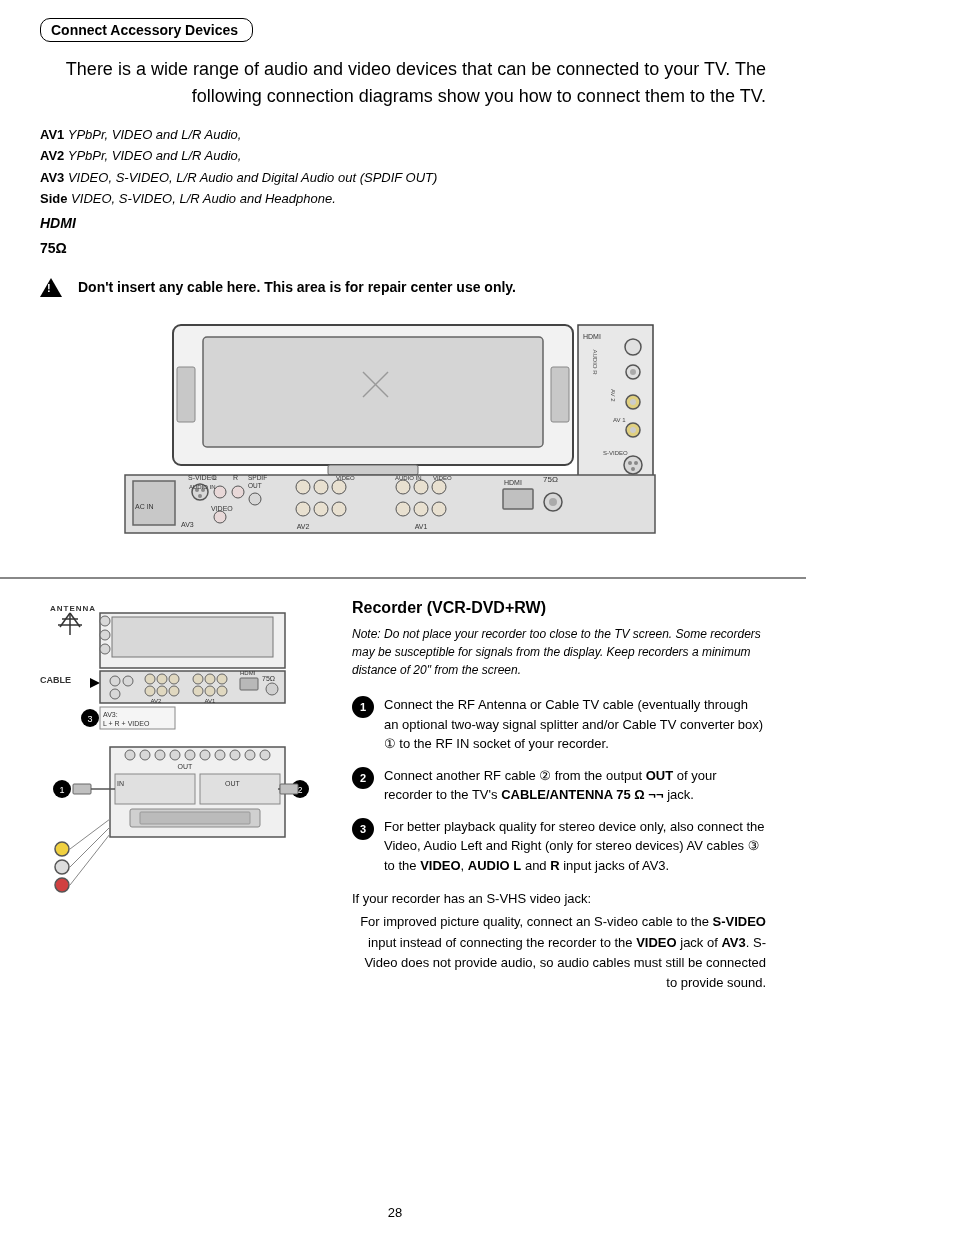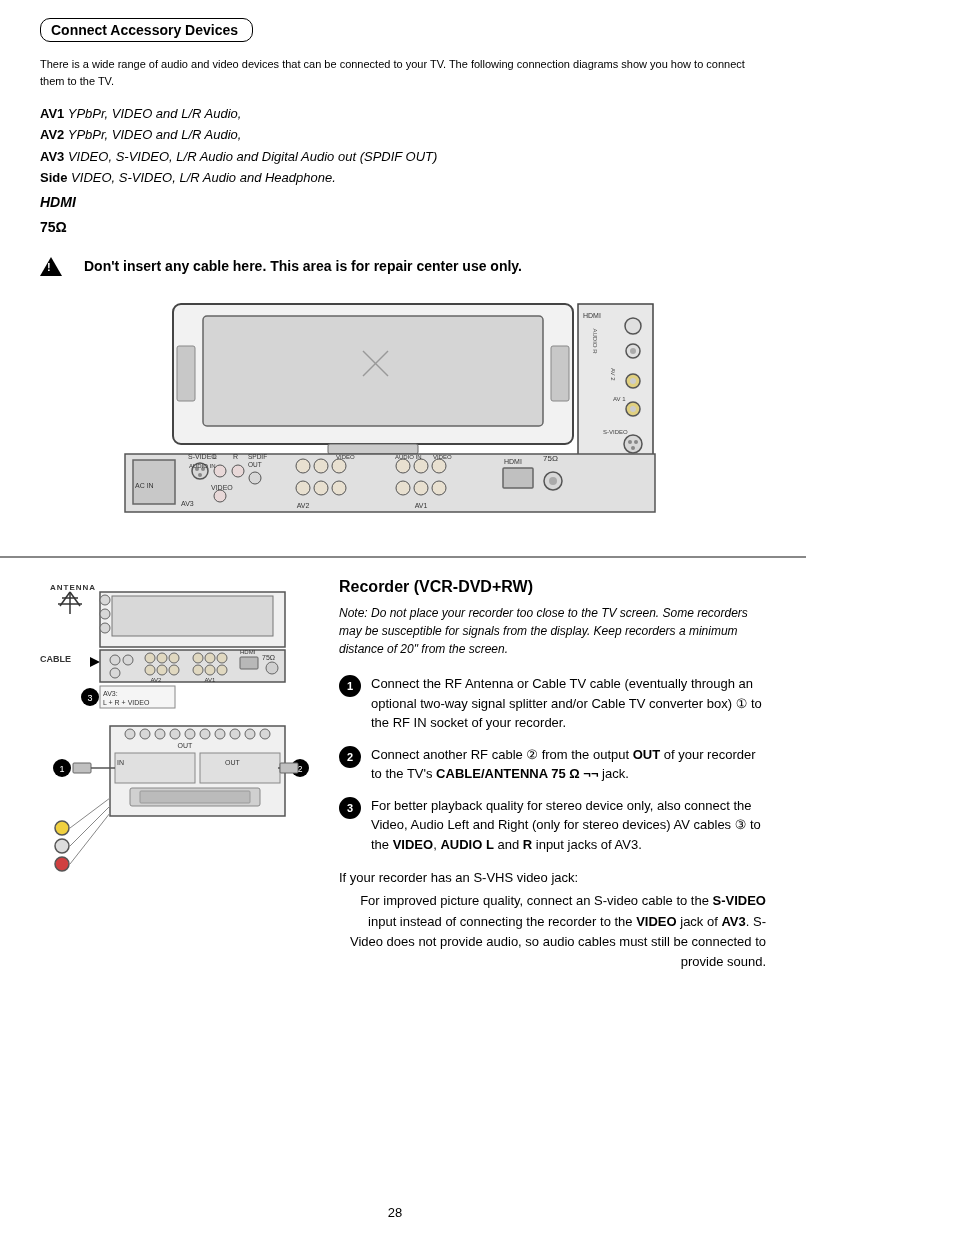--- a/index.html
+++ b/index.html
@@ -31,24 +31,25 @@
       display: inline-block;
       border: 1.5px solid #000;
       border-radius: 10px;
       padding: 3px 14px 3px 10px;
       font-size: 14px;
       font-weight: bold;
       margin-bottom: 14px;
     }
 
     .intro-text {
-      font-size: 11px;
+      font-size: 18px;
       line-height: 1.5;
       margin-bottom: 14px;
       max-width: 780px;
+      text-align: right;
     }
 
     .connections-list {
       margin-bottom: 18px;
       line-height: 1.65;
     }
 
     .connections-list .item {
       font-style: italic;
     }
@@ -70,21 +71,21 @@
       font-size: 14px;
       margin-top: 2px;
     }
 
     .warning-line {
       font-size: 14px;
       font-weight: bold;
       margin: 14px 0 10px 0;
       display: flex;
       align-items: center;
-      gap: 20px;
+      gap: 14px;
     }
 
     .warning-triangle {
       display: inline-block;
       width: 0;
       height: 0;
       border-left: 11px solid transparent;
       border-right: 11px solid transparent;
       border-bottom: 19px solid #000;
       position: relative;
@@ -108,21 +109,21 @@
       align-items: center;
       padding: 10px 40px 20px 40px;
       position: relative;
       min-height: 230px;
     }
 
     
     .bottom-section {
       padding: 20px 40px 30px 40px;
       display: flex;
-      gap: 19px;
+      gap: 32px;
       flex: 1;
     }
 
     .left-diagram {
       flex: 0 0 280px;
       position: relative;
     }
 
     .right-text {
       flex: 1;

